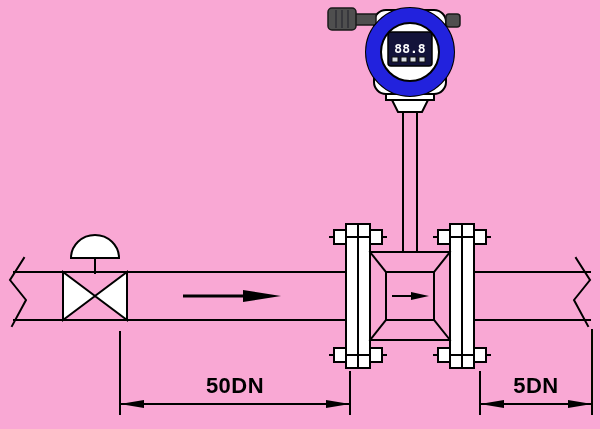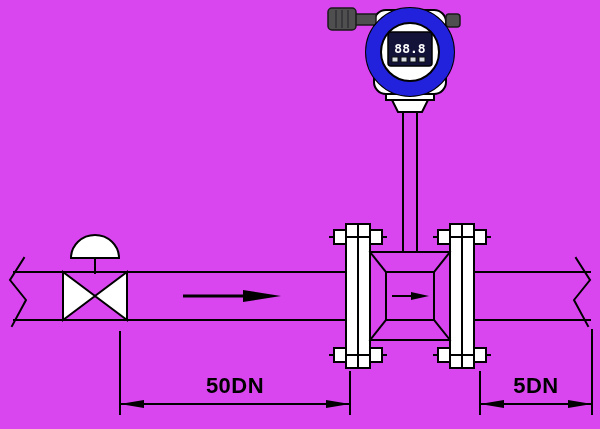--- a/index.html
+++ b/index.html
@@ -1,16 +1,16 @@
 <!DOCTYPE html>
 <html><head>
 <meta charset="utf-8">
 <style>
   html,body{margin:0;padding:0;background:#fff;}
-  .stage{width:600px;height:429px;background:#d946ef;position:relative;overflow:hidden;
+  .stage{width:600px;height:429px;background:#f9a8d4;position:relative;overflow:hidden;
          font-family:"Liberation Sans",sans-serif;}
   svg{display:block;}
   .ln{stroke:currentColor;stroke-width:2;fill:none;stroke-linecap:square;}
   .ln3{stroke:currentColor;stroke-width:3;fill:none;}
   .shape{stroke:currentColor;stroke-width:2;fill:#ffffff;}
   .solid{fill:currentColor;stroke:none;}
   .metal{fill:#4f4f4f;stroke:#1a1a1a;stroke-width:1.5;}
   .metal-line{stroke:#20202a;stroke-width:1;fill:none;}
   .dim-text{font-family:"Liberation Sans",sans-serif;font-weight:bold;font-size:22px;
             fill:currentColor;letter-spacing:0.5px;}

